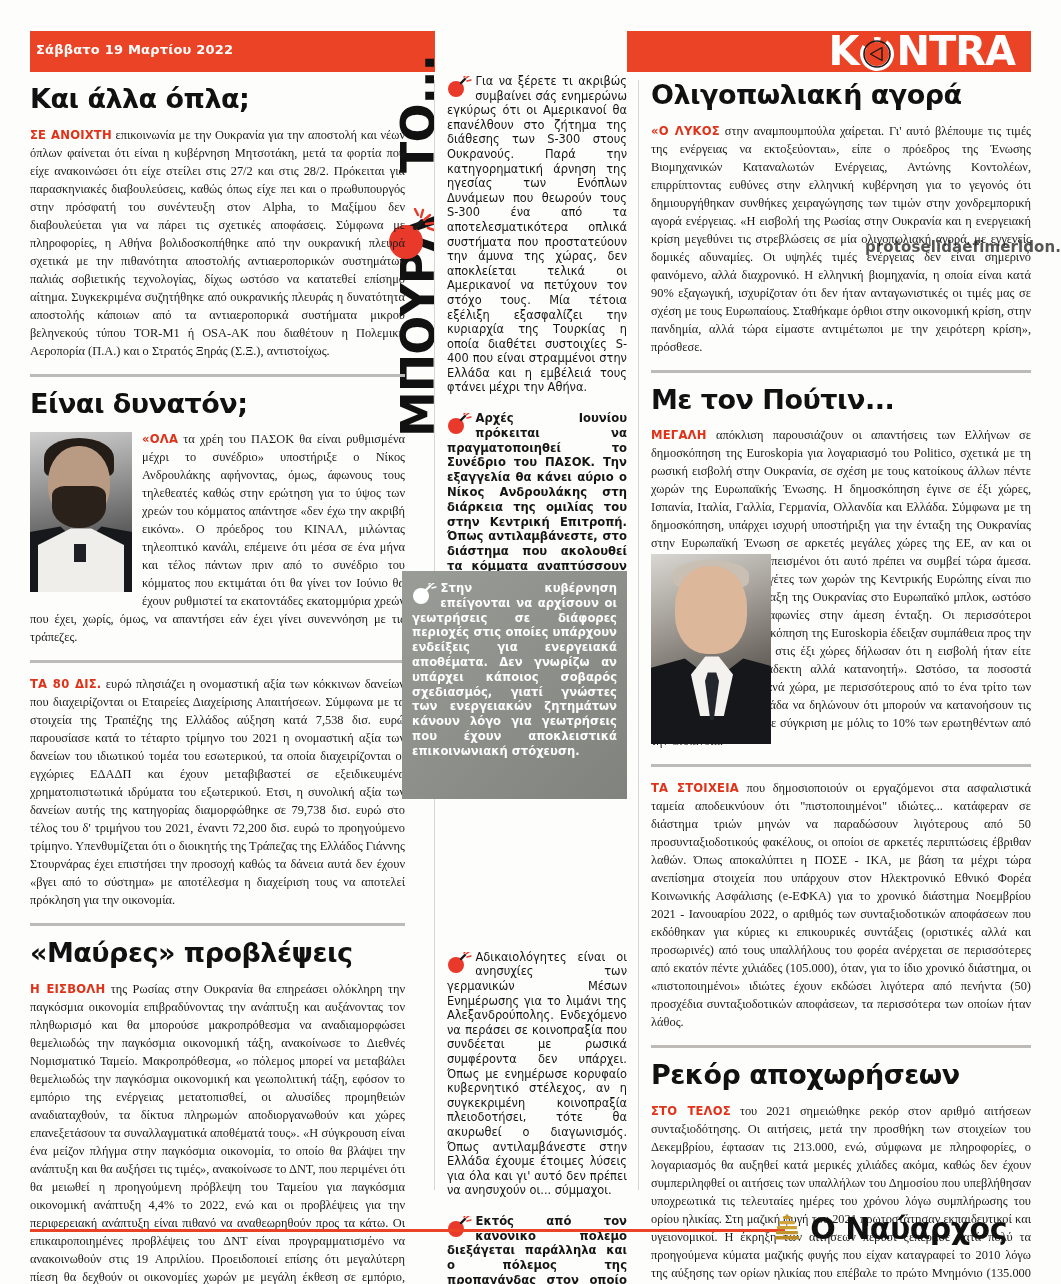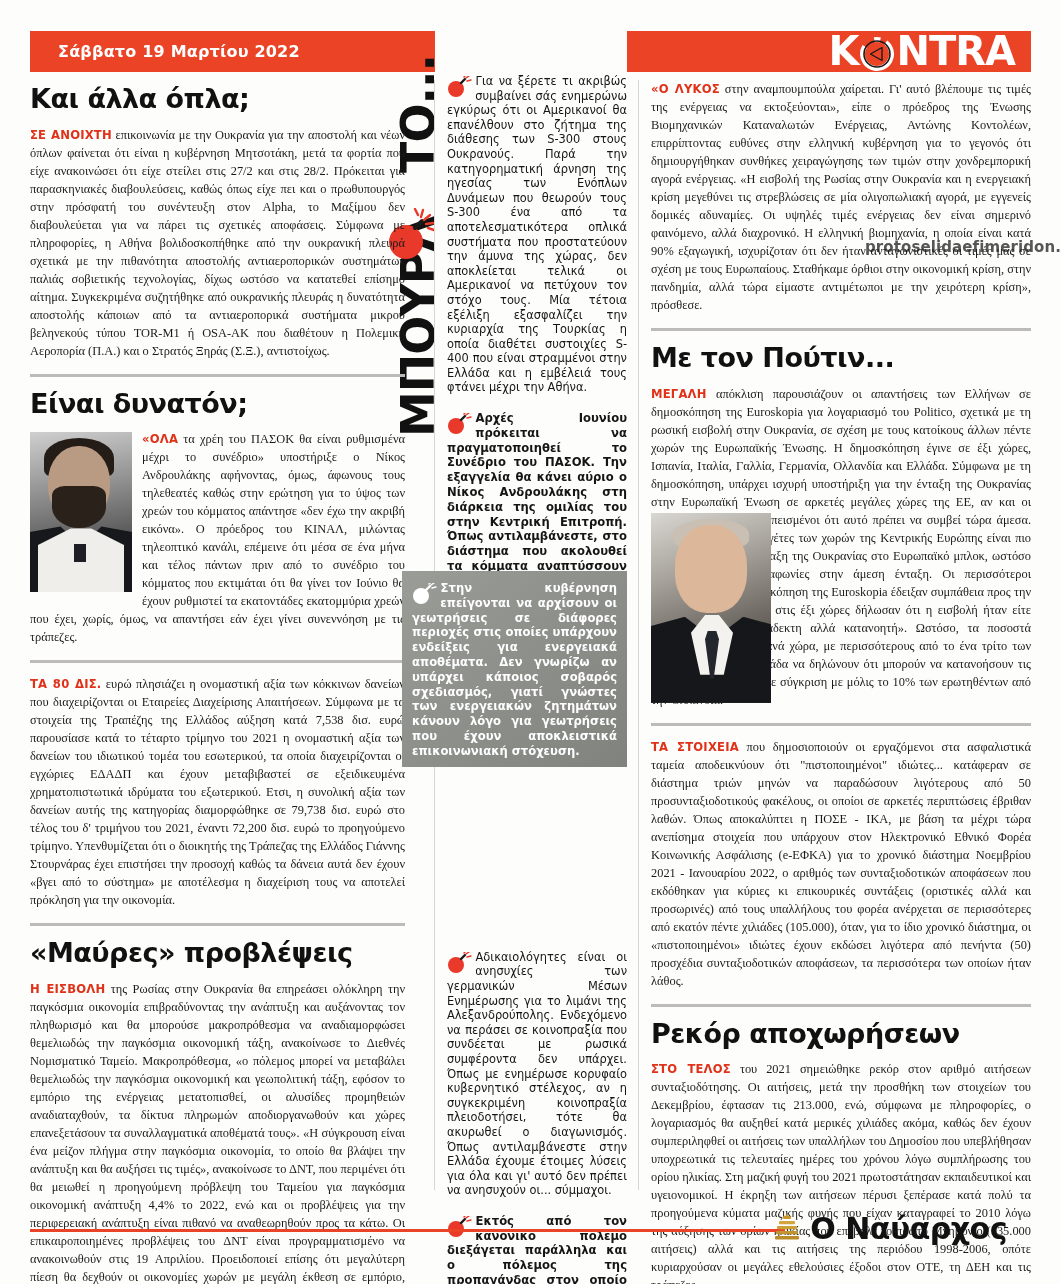--- a/index.html
+++ b/index.html
@@ -15,22 +15,22 @@
   .page{position:relative;width:1061px;height:1284px;background:#fdfdfc;}
 
   
   .date-bar{
     position:absolute;left:30px;top:31px;width:405px;height:41px;
     background:#ea4325;
   }
   .date-bar span{
     display:block;
     font-family:"DejaVu Sans", sans-serif;
-    font-weight:700;font-size:16px;color:#fff;
-    padding:11px 0 0 28px;letter-spacing:.2px;
+    font-weight:700;font-size:13px;color:#fff;
+    padding:11px 0 0 6px;letter-spacing:.2px;
   }
   .logo-bar{
     position:absolute;left:627px;top:31px;width:404px;height:41px;
     background:#ea4325;
   }
   .kontra{
     position:absolute;right:16px;top:0px;
     font-family:"DejaVu Sans", sans-serif;
     font-weight:700;font-size:40px;color:#fff;
     letter-spacing:-1px;line-height:41px;
@@ -151,21 +151,21 @@
   .mid-item p{
     font-family:"DejaVu Sans", sans-serif;
     font-size:11.4px;line-height:14.6px;margin:0;text-align:justify;
     color:#151515;
   }
   .mid-item p.bold{font-weight:700;font-size:11.6px;line-height:14.8px;}
   .mid-bomb{
     float:left;width:26px;height:22px;margin:2px 4px 0 0;shape-outside:circle(50%);
   }
   .gray-box{
-    position:absolute;left:402px;top:571px;width:225px;height:196px;
+    position:absolute;left:402px;top:571px;width:225px;height:228px;
     background:#8f918b;
     background-image:linear-gradient(135deg,rgba(255,255,255,.10) 0%,rgba(0,0,0,.10) 100%);
     padding:10px 10px 8px 10px;box-sizing:border-box;
   }
   .gray-box p{
     font-family:"DejaVu Sans", sans-serif;
     font-weight:700;font-size:11.6px;line-height:14.8px;margin:0;
     color:#ffffff;text-align:justify;
   }
   .gray-box .mid-bomb .bb{fill:#ffffff;}
@@ -356,20 +356,21 @@
         </g>
       </svg>
     </span>
     <p>Στην κυβέρνηση επείγονται να αρχίσουν οι γεωτρήσεις σε διάφορες περιοχές στις οποίες υπάρχουν ενδείξεις για ενεργειακά αποθέματα. Δεν γνωρίζω αν υπάρχει κάποιος σοβαρός σχεδιασμός, γιατί γνώστες των ενεργειακών ζητημάτων κάνουν λόγο για γεωτρήσεις που έχουν αποκλειστικά επικοινωνιακή στόχευση.</p>
     <div style="clear:both"></div>
   </div>
 
   <div class="col col-right">
 
     <div class="art">
+      <h2 class="head">Ολιγοπωλιακή αγορά</h2>
       <p class="body indent"><span class="lead">«Ο ΛΥΚΟΣ</span> <span>στην αναμπουμπούλα χαίρεται. Γι' αυτό βλέπουμε τις τιμές της ενέργειας να εκτοξεύονται», είπε ο πρόεδρος της Ένωσης Βιομηχανικών Καταναλωτών Ενέργειας, Αντώνης Κοντολέων, επιρρίπτοντας ευθύνες στην ελληνική κυβέρνηση για το γεγονός ότι δημιουργήθηκαν συνθήκες χειραγώγησης των τιμών στην χονδρεμπορική αγορά ενέργειας. «Η εισβολή της Ρωσίας στην Ουκρανία και η ενεργειακή κρίση μεγεθύνει τις στρεβλώσεις σε μία ολιγοπωλιακή αγορά, με εγγενείς δομικές αδυναμίες. Οι υψηλές τιμές ενέργειας δεν είναι σημερινό φαινόμενο, αλλά διαχρονικό. Η ελληνική βιομηχανία, η οποία είναι κατά 90% εξαγωγική, ισχυρίζοταν ότι δεν ήταν ανταγωνιστικές οι τιμές μας σε σχέση με τους Ευρωπαίους. Σταθήκαμε όρθιοι στην οικονομική κρίση, στην πανδημία, αλλά τώρα είμαστε αντιμέτωποι με την χειρότερη κρίση», πρόσθεσε.</span></p>
     </div>
 
     <div class="sep"></div>
 
     <div class="art">
       <h2 class="head">Με τον Πούτιν...</h2>
       <p class="body indent"><span class="lead">ΜΕΓΑΛΗ</span> <span>απόκλιση παρουσιάζουν οι απαντήσεις των Ελλήνων σε δημοσκόπηση της Euroskopia για λογαριασμό του Politico, σχετικά με τη ρωσική εισβολή στην Ουκρανία, σε σχέση με τους κατοίκους άλλων πέντε χωρών της Ευρωπαϊκής Ένωσης. Η δημοσκόπηση έγινε σε έξι χώρες, Ισπανία, Ιταλία, Γαλλία, Γερμανία, Ολλανδία και Ελλάδα. Σύμφωνα με τη δημοσκόπηση, υπάρχει ισχυρή υποστήριξη για την ένταξη της Ουκρανίας στην Ευρωπαϊκή Ένωση σε αρκετές μεγάλες χώρες της ΕΕ, αν και οι Ευρωπαίοι δεν είναι πεπεισμένοι ότι αυτό πρέπει να συμβεί τώρα άμεσα. Υπενθυμίζεται ότι οι ηγέτες των χωρών της Κεντρικής Ευρώπης είναι πιο θετικοί στην άμεση ένταξη της Ουκρανίας στο Ευρωπαϊκό μπλοκ, ωστόσο υπάρχουν μεγάλες διαφωνίες στην άμεση ένταξη. Οι περισσότεροι ερωτηθέντες στη δημοσκόπηση της Euroskopia έδειξαν συμπάθεια προς την Ουκρανία, το 17% και στις έξι χώρες δήλωσαν ότι η εισβολή ήταν είτε «αποδεκτή» ή «απαράδεκτη αλλά κατανοητή». Ωστόσο, τα ποσοστά διαφέρουν σημαντικά ανά χώρα, με περισσότερους από το ένα τρίτο των ερωτηθέντων στην Ελλάδα να δηλώνουν ότι μπορούν να κατανοήσουν τις ενέργειες του Πούτιν, σε σύγκριση με μόλις το 10% των ερωτηθέντων από την Ολλανδία.</span></p>
       <div class="putin" style="margin-top:-196px;">
         <div class="p-suit"></div>

